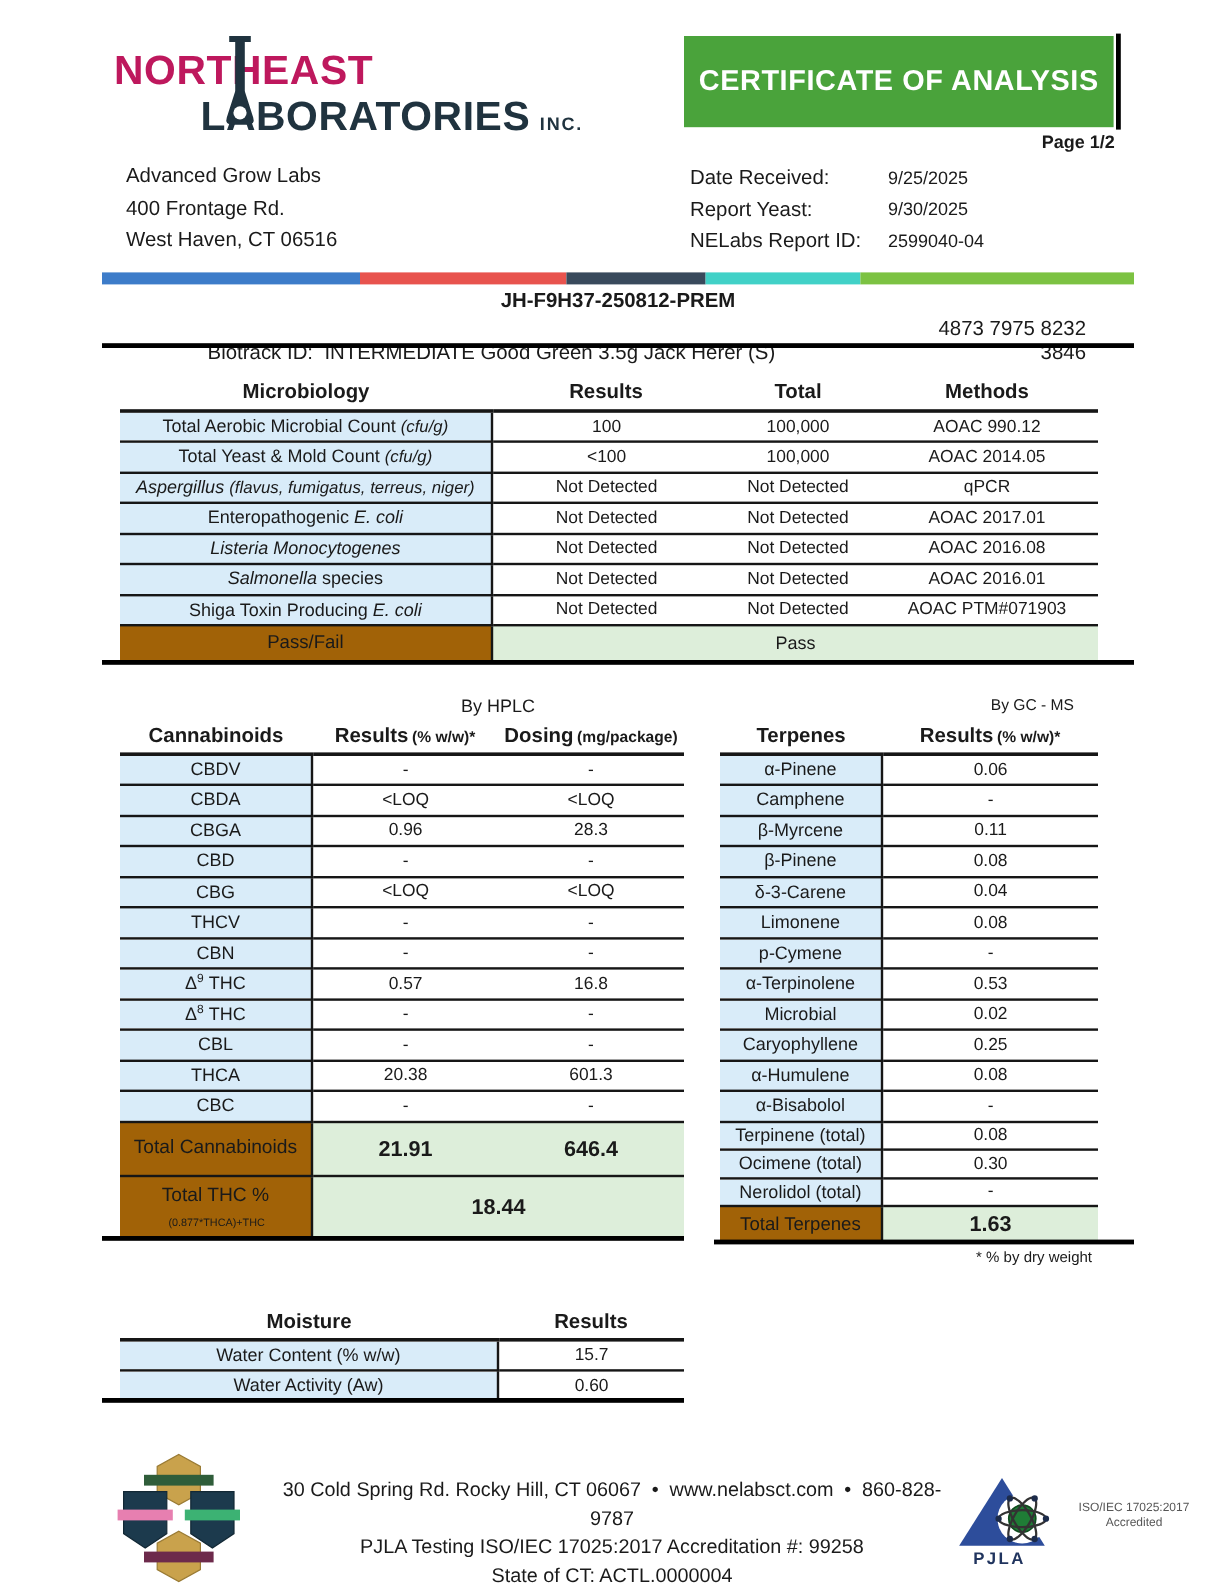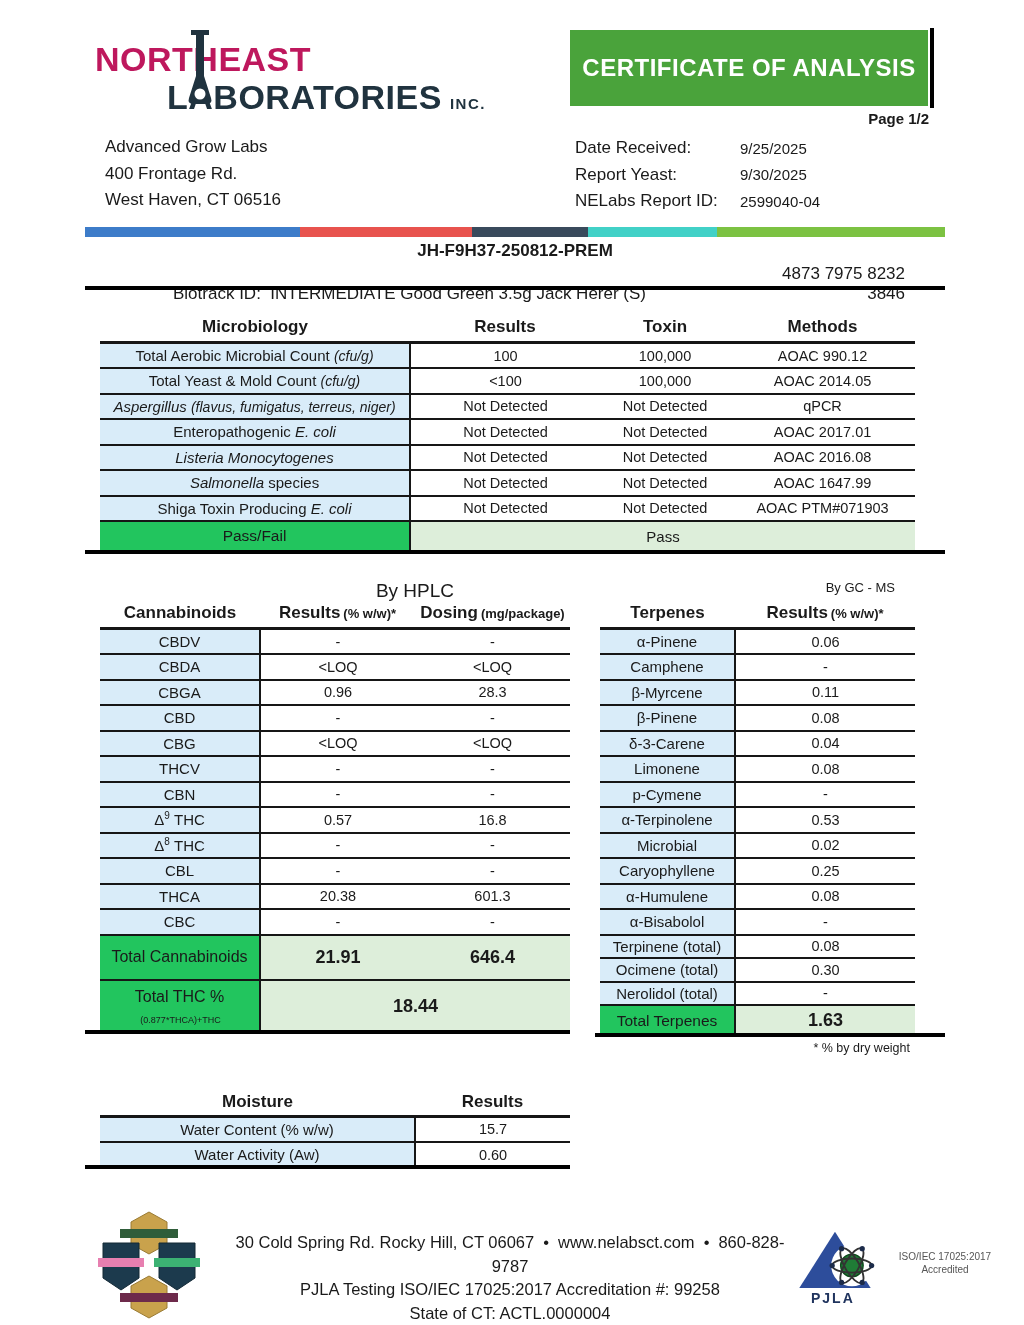--- a/index.html
+++ b/index.html
@@ -37,35 +37,35 @@
   #biotrack{left:173px;top:264px;font-size:17px;white-space:nowrap;margin-top:20px;}
   #biotrack-num{left:740px;top:264px;width:165px;text-align:right;font-size:17px;}
 
   
   table.dt{border-collapse:collapse;table-layout:fixed;}
   table.dt th,table.dt td{padding:0;text-align:center;vertical-align:middle;overflow:hidden;}
   table.dt th{font-size:17px;font-weight:bold;border-bottom:3px solid #161616;height:28px;}
   .th-unit{font-size:13px;margin-left:3px;}
   table.dt td{border-bottom:2px solid #161616;}
   td.name-cell{background:#d9ecf9;border-right:2px solid #161616;font-size:15px;}
-  td.label-cell{background:#22c55e;border-right:2px solid #161616;font-size:15.5px;}
+  td.label-cell{background:#a16207;border-right:2px solid #161616;font-size:15.5px;}
   td.val{font-size:14.5px;}
   td.green{background:#ddeeda;font-size:15px;}
   td.big{font-weight:bold;font-size:18px;}
   .sg-i{font-style:italic;}
   .sg-sm{font-size:14px;font-style:italic;}
   .sg-sup{font-size:10px;position:relative;top:-6px;}
   .sub{font-size:9px;margin-left:2px;position:relative;top:3px;}
 
   #micro-table{position:absolute;left:100px;top:313px;width:815px;}
   #micro-table tbody tr{height:25.5px;}
   #micro-table tr.pass-row{height:29px;}
   #micro-table tr.pass-row td{border-bottom:none;}
 
-  #byhplc{left:260px;top:580px;width:310px;text-align:center;font-size:19px;}
+  #byhplc{left:260px;top:580px;width:310px;text-align:center;font-size:15px;}
   #bygcms{left:705px;top:580px;width:190px;text-align:right;font-size:13px;}
 
   #cannab-table{position:absolute;left:100px;top:599px;width:470px;}
   #cannab-table tbody tr{height:25.5px;}
   #cannab-table tr.total-row{height:45px;}
   #cannab-table tr.total-row td.label-cell{font-size:16px;}
   #cannab-table tr.thc-row{height:52px;}
   #cannab-table tr.thc-row td{border-bottom:none;}
   #cannab-table tr.thc-row td.label-cell{font-size:16px;}
 
@@ -146,21 +146,21 @@
   <colgroup>
       <col style="width:310px">
       <col style="width:190px">
       <col style="width:130px">
       <col style="width:185px">
     </colgroup>
   <thead>
     <tr>
       <th>Microbiology</th>
       <th>Results</th>
-      <th>Toxin</th>
+      <th>Total</th>
       <th>Methods</th>
     </tr>
   </thead>
   <tbody id="micro-body">
       <tr>
         <td class="name-cell"><span>Total Aerobic Microbial Count </span><span class="sg-sm">(cfu/g)</span></td>
         <td class="val">100</td>
         <td class="val">100,000</td>
         <td class="val">AOAC 990.12</td>
       </tr>
@@ -185,21 +185,21 @@
       <tr>
         <td class="name-cell"><span class="sg-i">Listeria Monocytogenes</span></td>
         <td class="val">Not Detected</td>
         <td class="val">Not Detected</td>
         <td class="val">AOAC 2016.08</td>
       </tr>
       <tr>
         <td class="name-cell"><span class="sg-i">Salmonella </span><span>species</span></td>
         <td class="val">Not Detected</td>
         <td class="val">Not Detected</td>
-        <td class="val">AOAC 1647.99</td>
+        <td class="val">AOAC 2016.01</td>
       </tr>
       <tr>
         <td class="name-cell"><span>Shiga Toxin Producing </span><span class="sg-i">E. coli</span></td>
         <td class="val">Not Detected</td>
         <td class="val">Not Detected</td>
         <td class="val">AOAC PTM#071903</td>
       </tr>
     </tbody>
   <tbody>
     <tr class="pass-row">

